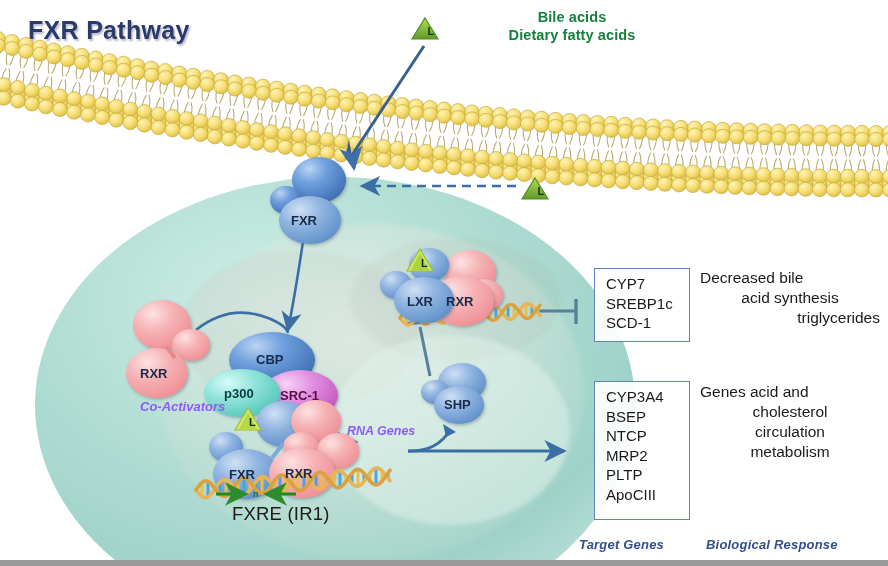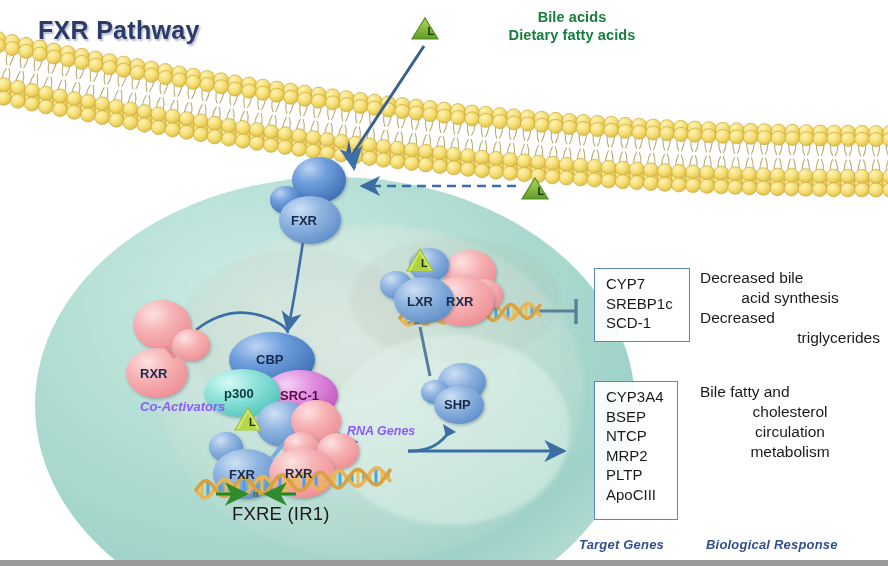--- a/index.html
+++ b/index.html
@@ -12,21 +12,21 @@
     overflow:hidden;
     border-bottom:6px solid #9a9a9a;
     box-sizing:border-box;
   }
   #svgroot{position:absolute;left:0;top:0;width:888px;height:566px;}
 
   .lbl{position:absolute;color:#15803d;font-size:14.5px;font-weight:bold;line-height:1.25;letter-spacing:.1px;}
   .lbl.center{text-align:center;}
 
   #title{
-    position:absolute;left:38px;top:16px;
+    position:absolute;left:28px;top:16px;
     font-size:25px;font-weight:bold;color:#2b3a67;
     text-shadow:1.5px 1.5px 2px rgba(120,130,160,.55);
     letter-spacing:.3px;
   }
 
   .genebox{
     position:absolute;
     border:1.6px solid #5f86ba;
     background:rgba(255,255,255,.92);
     box-sizing:border-box;
@@ -960,34 +960,33 @@
 
 
   <div class="genebox" id="genebox0" style="left:594px;top:268px;width:96px;height:74px;">
       <div>CYP7</div>
       <div>SREBP1c</div>
       <div>SCD-1</div>
     </div>
   <div class="respblock" id="resp0" style="left:700px;top:268px;width:180px;">
       <div style="text-align: left;">Decreased bile</div>
       <div style="text-align: center;">acid synthesis</div>
-      <div style="text-align: left;">Decreased</div>
       <div style="text-align: right;">triglycerides</div>
     </div>
 
-  <div class="genebox" id="genebox1" style="left:594px;top:381px;width:84px;height:139px;">
+  <div class="genebox" id="genebox1" style="left:594px;top:381px;width:96px;height:139px;">
       <div>CYP3A4</div>
       <div>BSEP</div>
       <div>NTCP</div>
       <div>MRP2</div>
       <div>PLTP</div>
       <div>ApoCIII</div>
     </div>
   <div class="respblock" id="resp1" style="left:700px;top:382px;width:180px;">
-      <div style="text-align: left;">Bile fatty and</div>
+      <div style="text-align: left;">Genes acid and</div>
       <div style="text-align: center;">cholesterol</div>
       <div style="text-align: center;">circulation</div>
       <div style="text-align: center;">metabolism</div>
     </div>
 
   <div class="legend" style="left:579px;top:537px;">Target Genes</div>
   <div class="legend" style="left:706px;top:537px;">Biological Response</div>
 
 </div>
 

